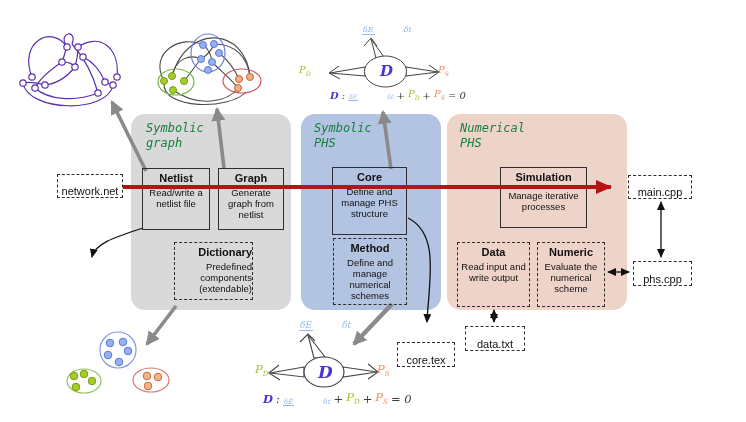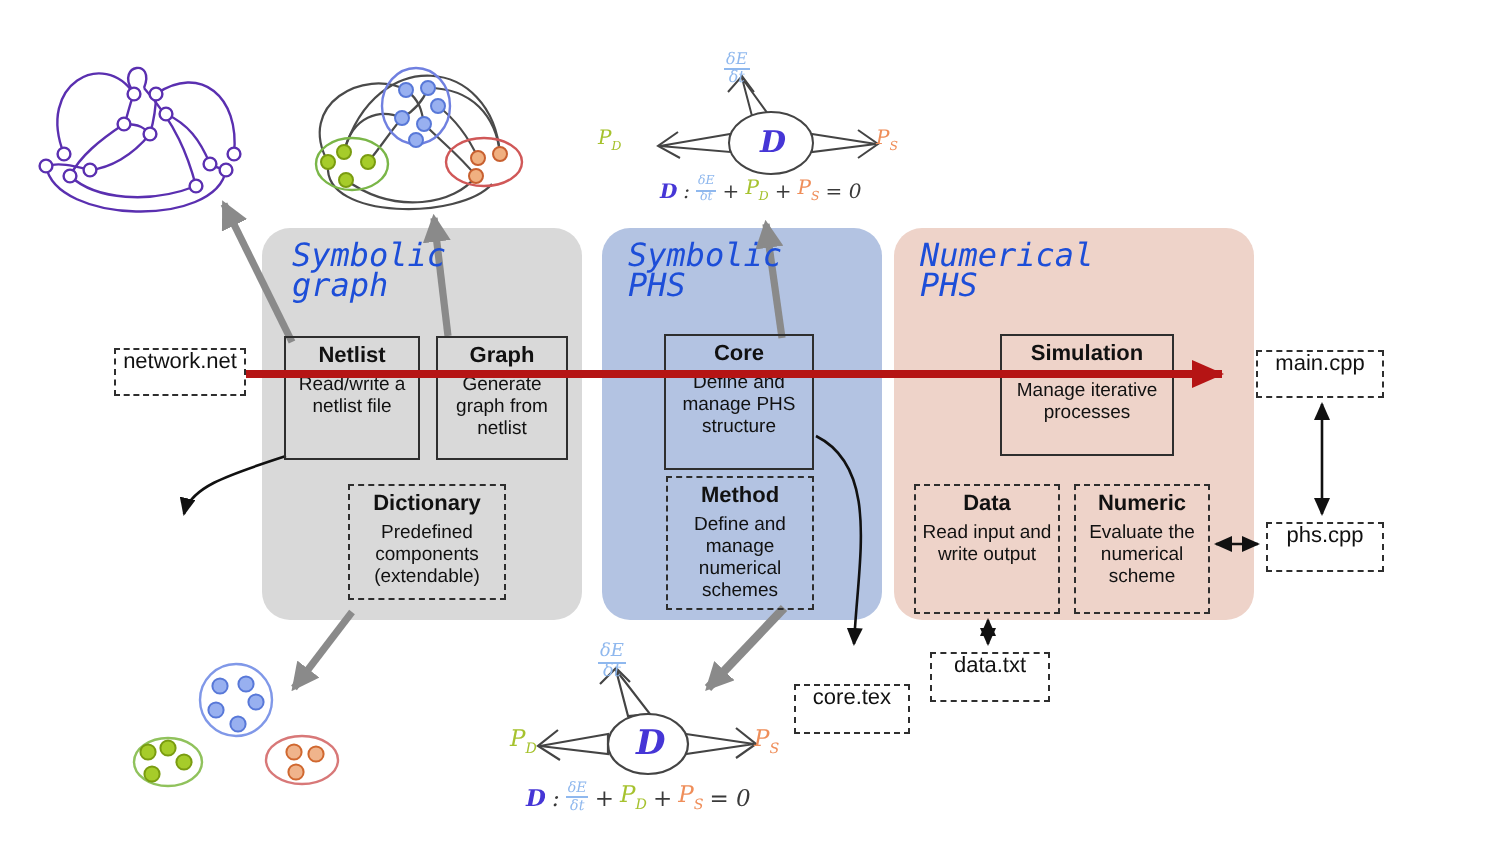--- a/index.html
+++ b/index.html
@@ -1,32 +1,32 @@
 <!DOCTYPE html>
 <html style="--panel_gray: #d9d9d9; --panel_blue: #b3c3e2; --panel_red: #eed3c9; --red_arrow: #b51414; --gray_arrow: #8a8a8a; --d: #4636d6; --flux: #8fb8ee; --pd: #a6c22e; --ps: #ef8e5a;"><head>
 <meta charset="utf-8">
 <style>
   html,body{margin:0;padding:0;background:#fff;}
   #stage{position:relative;width:746px;height:422px;background:#fff;overflow:hidden;
          font-family:"Liberation Sans",sans-serif;color:#111;}
   .layer{position:absolute;left:0;top:0;pointer-events:none;}
   .panel{position:absolute;border-radius:14px;z-index:1;}
   .panel-title{position:absolute;z-index:3;font-family:"DejaVu Sans Mono",monospace;
-               font-style:italic;font-size:16px;line-height:14.5px;color:#1d4ed8;white-space:pre-line;}
+               font-style:italic;font-size:12px;line-height:14.5px;color:#15803d;white-space:pre-line;}
   .module{position:absolute;z-index:3;border:1.4px solid #2e2e2e;text-align:center;
           box-sizing:border-box;padding-top:3px;}
   .module.dashed{border-style:dashed;}
   .module .t{font-weight:bold;font-size:11px;line-height:13px;}
   .module .d{font-size:9.5px;line-height:11px;margin-top:2px;}
   .file{position:absolute;z-index:3;border:1.4px dashed #2e2e2e;background:#fff;
-        box-sizing:border-box;display:flex;align-items:flex-start;justify-content:center;
+        box-sizing:border-box;display:flex;align-items:flex-end;justify-content:center;
         font-size:11px;}
   .eq{position:absolute;z-index:3;display:flex;align-items:flex-end;gap:3px;
       font-family:"DejaVu Serif",serif;font-style:italic;color:#3a3a3a;}
-  .frac{display:inline-flex;flex-direction:column;align-items:center;line-height:1.05;font-size:0.62em;}
+  .frac{display:inline-flex;flex-direction:row;align-items:flex-start;line-height:1.05;font-size:0.62em;gap:29px;}
   .frac .num{border-bottom:1px solid currentColor;padding:0 1px;}
   .dcol{color:var(--d);font-weight:bold;}
   .fluxcol{color:var(--flux);}
   .pdcol{color:var(--pd);}
   .pscol{color:var(--ps);}
   sub{font-size:0.62em;}
   .dlab{position:absolute;z-index:3;font-family:"DejaVu Serif",serif;font-style:italic;}
   .dletter{position:absolute;z-index:3;font-family:"DejaVu Serif",serif;font-style:italic;
            font-weight:bold;color:var(--d);}
 </style>
@@ -196,21 +196,21 @@
     <div class="d">Generate graph from netlist</div>
   </div>
   <div class="module" style="left:332px;top:167px;width:75px;height:68px;">
     <div class="t">Core</div>
     <div class="d">Define and manage PHS structure</div>
   </div>
   <div class="module" style="left:488px;top:167px;width:87px;height:61px;margin-left:12px;">
     <div class="t">Simulation</div>
     <div class="d" style="margin-top:6px;">Manage iterative processes</div>
   </div>
-  <div class="module dashed" style="left:174px;top:242px;width:79px;height:58px;">
+  <div class="module dashed" style="left:174px;top:242px;width:79px;height:58px;text-align:right;">
     <div class="t">Dictionary</div>
     <div class="d">Predefined components (extendable)</div>
   </div>
   <div class="module dashed" style="left:333px;top:238px;width:74px;height:67px;">
     <div class="t">Method</div>
     <div class="d">Define and manage numerical schemes</div>
   </div>
   <div class="module dashed" style="left:537px;top:242px;width:68px;height:65px;">
     <div class="t">Numeric</div>
     <div class="d">Evaluate the numerical scheme</div>

